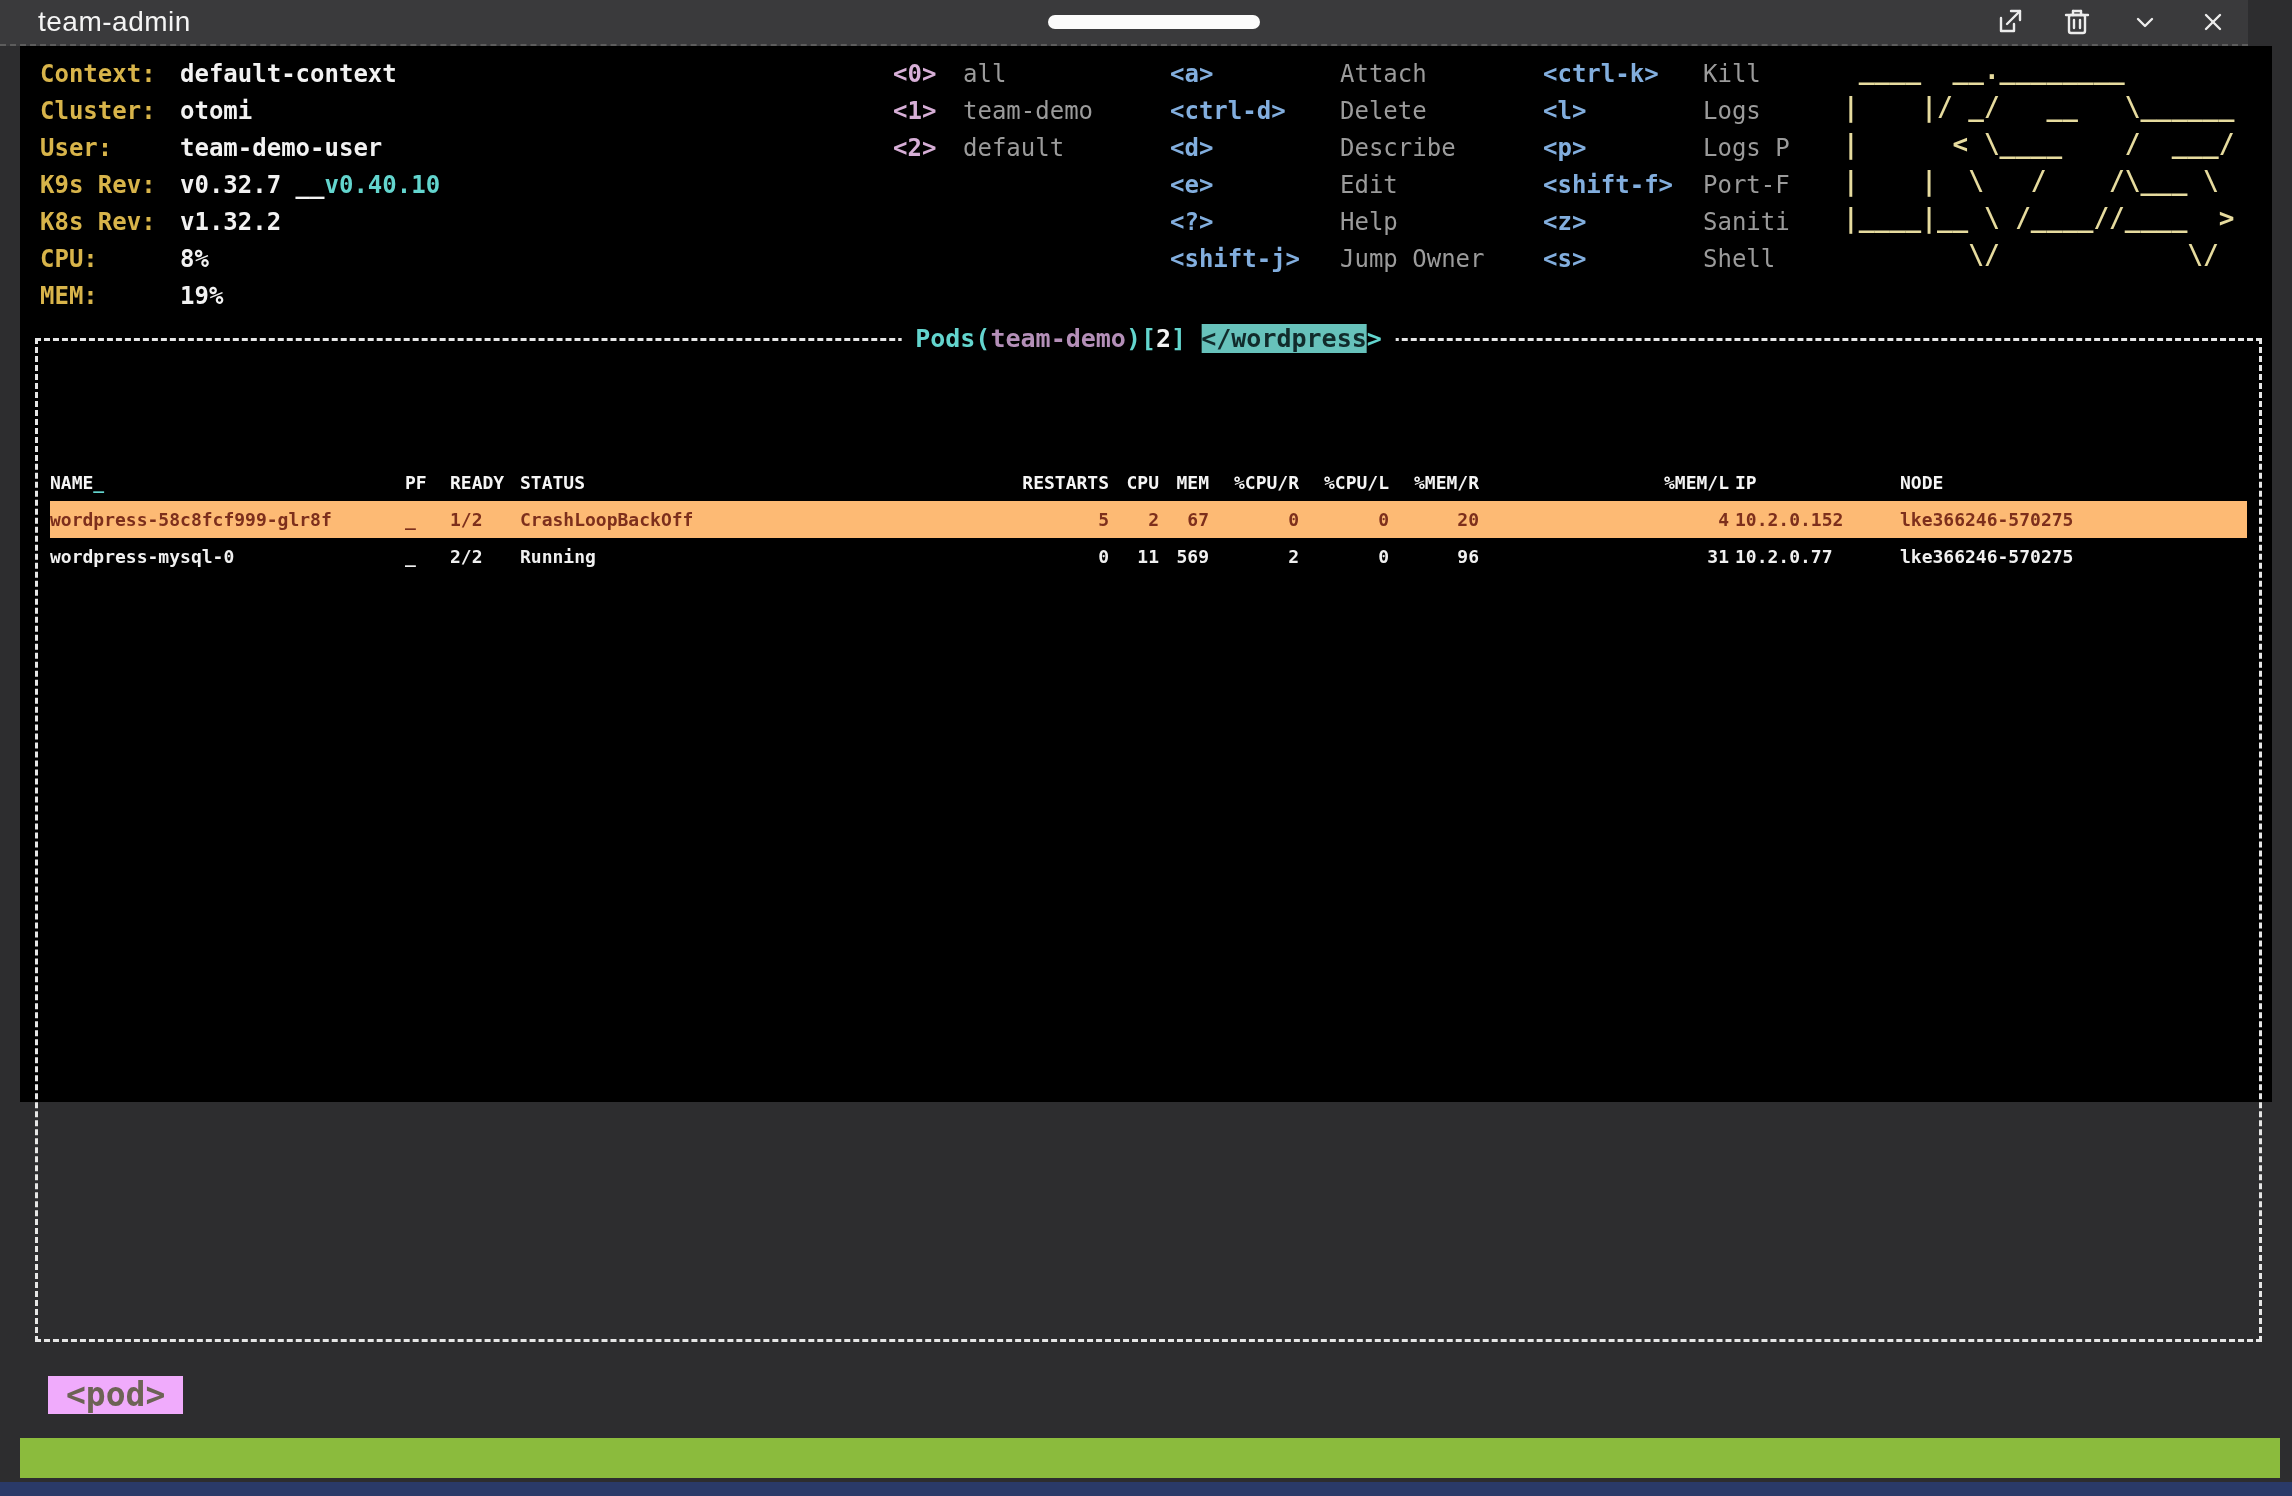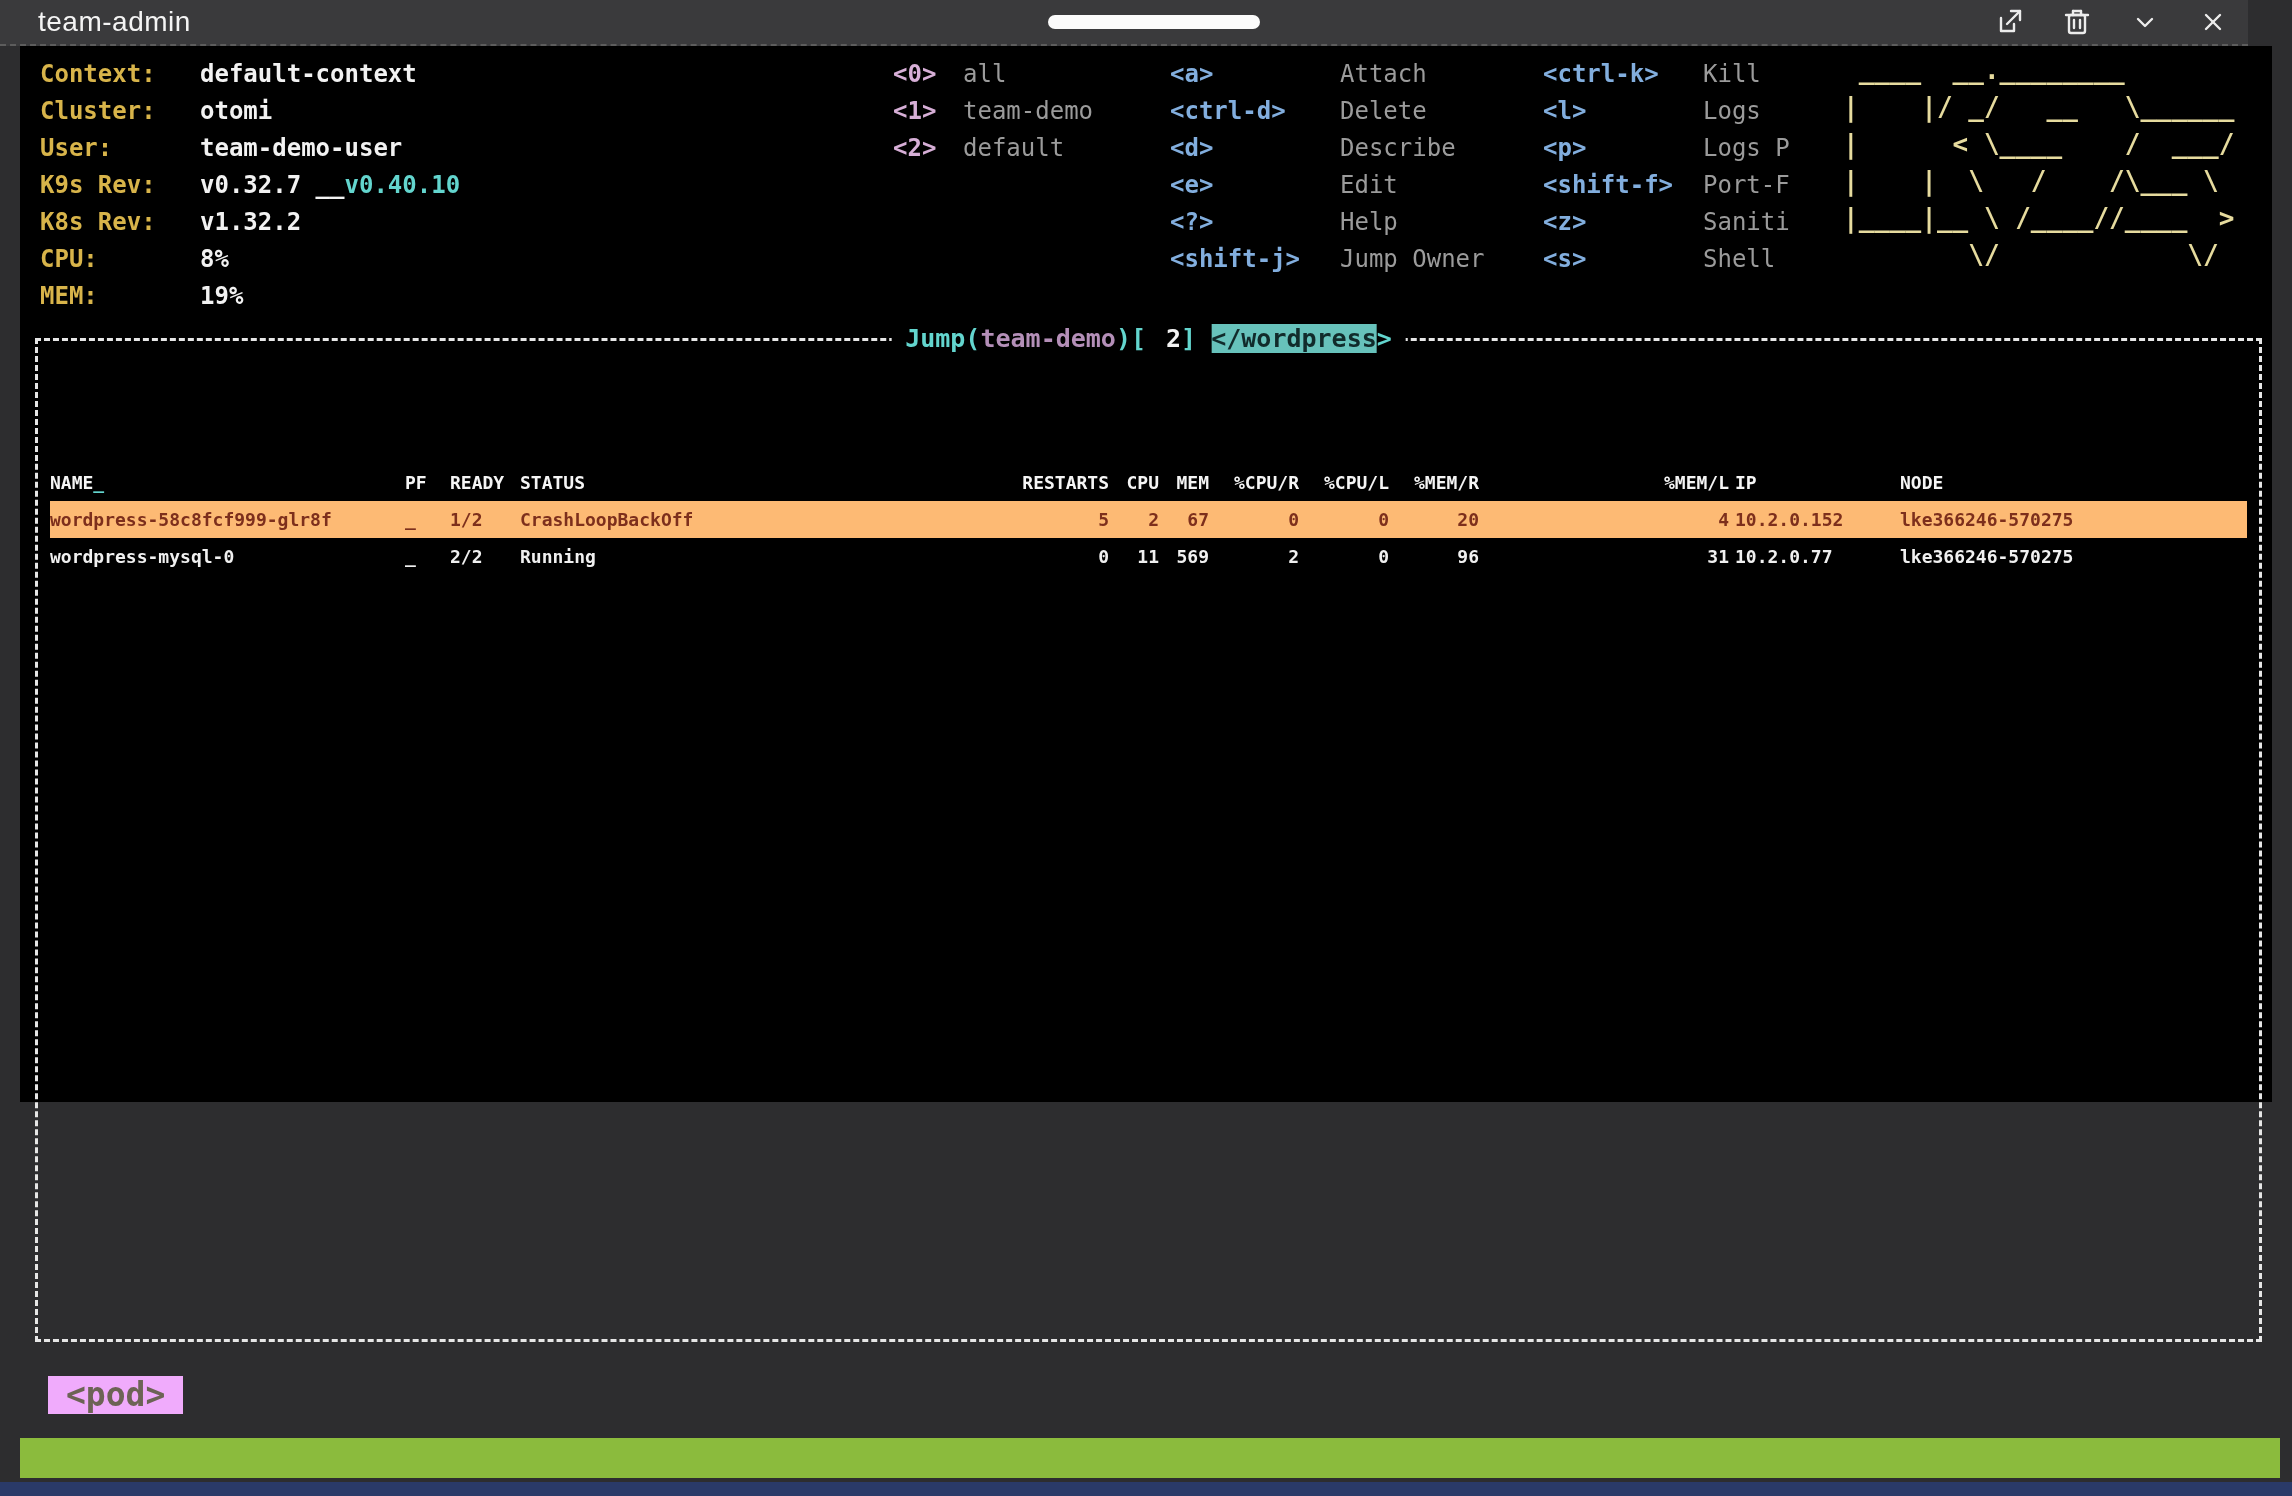--- a/index.html
+++ b/index.html
@@ -31,21 +31,21 @@
     color:#e8e8e8;font-weight:bold;font-size:24px;line-height:37px;white-space:pre;
   }
   .info-block{position:absolute;left:0;top:10px;}
   .info-row{height:37px;}
   .info-row .lbl{position:absolute;left:20px;display:inline-block;}
   .info-row{position:relative;}
   .info-row .lbl{position:absolute;left:20px;}
   .info-row .val{position:absolute;left:160px;}
   .info-row .newver{margin-left:0;}
   .c-yellow{color:#d8b44a;}
-  .c-white{color:#f2f2f2;margin-left:20px;}
+  .c-white{color:#f2f2f2;}
   .c-cyan{color:#63d5ce;}
   .c-purple{color:#b48fb8;}
   .c-pink{color:#d7afd7;}
   .c-blue{color:#82aede;}
   .sc-col{position:absolute;top:10px;}
   #ns-shortcuts{left:873px;}
   #action-col1{left:1150px;}
   #action-col2{left:1523px;}
   .sc-row{position:relative;height:37px;}
   .sc-row .key{position:absolute;left:0;}
@@ -134,21 +134,21 @@
   <div class="sc-col" id="action-col1"><div class="sc-row"><span class="key c-blue">&lt;a&gt;</span><span class="sc-label">Attach</span></div><div class="sc-row"><span class="key c-blue">&lt;ctrl-d&gt;</span><span class="sc-label">Delete</span></div><div class="sc-row"><span class="key c-blue">&lt;d&gt;</span><span class="sc-label">Describe</span></div><div class="sc-row"><span class="key c-blue">&lt;e&gt;</span><span class="sc-label">Edit</span></div><div class="sc-row"><span class="key c-blue">&lt;?&gt;</span><span class="sc-label">Help</span></div><div class="sc-row"><span class="key c-blue">&lt;shift-j&gt;</span><span class="sc-label">Jump Owner</span></div></div>
   <div class="sc-col" id="action-col2"><div class="sc-row"><span class="key c-blue">&lt;ctrl-k&gt;</span><span class="sc-label">Kill</span></div><div class="sc-row"><span class="key c-blue">&lt;l&gt;</span><span class="sc-label">Logs</span></div><div class="sc-row"><span class="key c-blue">&lt;p&gt;</span><span class="sc-label">Logs P</span></div><div class="sc-row"><span class="key c-blue">&lt;shift-f&gt;</span><span class="sc-label">Port-F</span></div><div class="sc-row"><span class="key c-blue">&lt;z&gt;</span><span class="sc-label">Saniti</span></div><div class="sc-row"><span class="key c-blue">&lt;s&gt;</span><span class="sc-label">Shell</span></div></div>
   <pre id="k9s-logo"> ____  __.________
 |    |/ _/   __   \______
 |      &lt; \____    /  ___/
 |    |  \   /    /\___ \
 |____|__ \ /____//____  &gt;
         \/            \/</pre>
 
   <div class="table-box">
-    <div class="box-title" id="box-title"><span class="c-cyan">Jump(</span><span class="c-purple">team-demo</span><span class="c-cyan">)</span><span class="c-cyan">[</span><span class="c-white">2</span><span class="c-cyan">] </span><span class="hl">&lt;/wordpress</span><span class="c-cyan">&gt;</span></div>
+    <div class="box-title" id="box-title"><span class="c-cyan">Pods(</span><span class="c-purple">team-demo</span><span class="c-cyan">)</span><span class="c-cyan">[</span><span class="c-white">2</span><span class="c-cyan">] </span><span class="hl">&lt;/wordpress</span><span class="c-cyan">&gt;</span></div>
     <div class="pods-table" id="pods-table"><div class="trow thead"><span>NAME<span class="c-cyan">_</span></span><span>PF</span><span>READY</span><span>STATUS</span><span>RESTARTS</span><span>CPU</span><span>MEM</span><span>%CPU/R</span><span>%CPU/L</span><span>%MEM/R</span><span>%MEM/L</span><span>IP</span><span>NODE</span></div><div class="trow row-error-selected"><span>wordpress-58c8fcf999-glr8f</span><span>_</span><span>1/2</span><span>CrashLoopBackOff</span><span>5</span><span>2</span><span>67</span><span>0</span><span>0</span><span>20</span><span>4</span><span>10.2.0.152</span><span>lke366246-570275</span></div><div class="trow row-running"><span>wordpress-mysql-0</span><span>_</span><span>2/2</span><span>Running</span><span>0</span><span>11</span><span>569</span><span>2</span><span>0</span><span>96</span><span>31</span><span>10.2.0.77</span><span>lke366246-570275</span></div></div>
   </div>
 
   <div class="pod-badge">&lt;pod&gt;</div>
 </div>
 
 <div class="tmux-bar">
   <span class="left">[0] 0:k9s*</span>
   
 </div>

